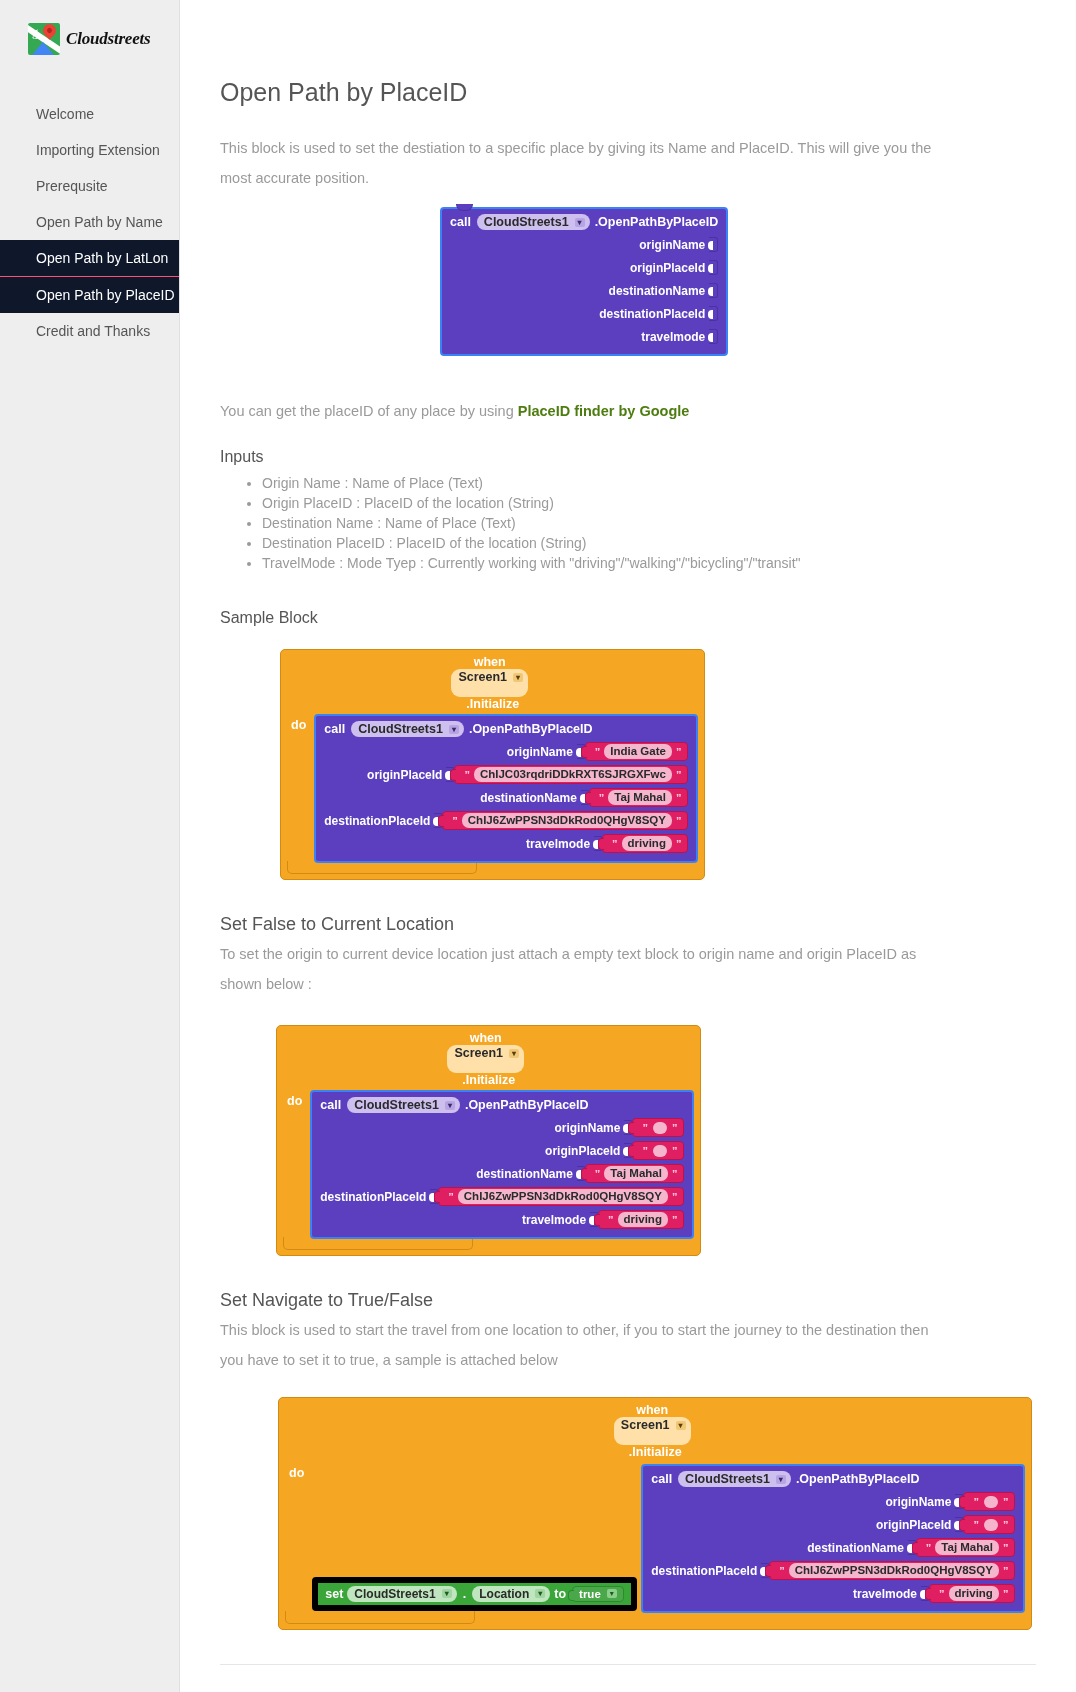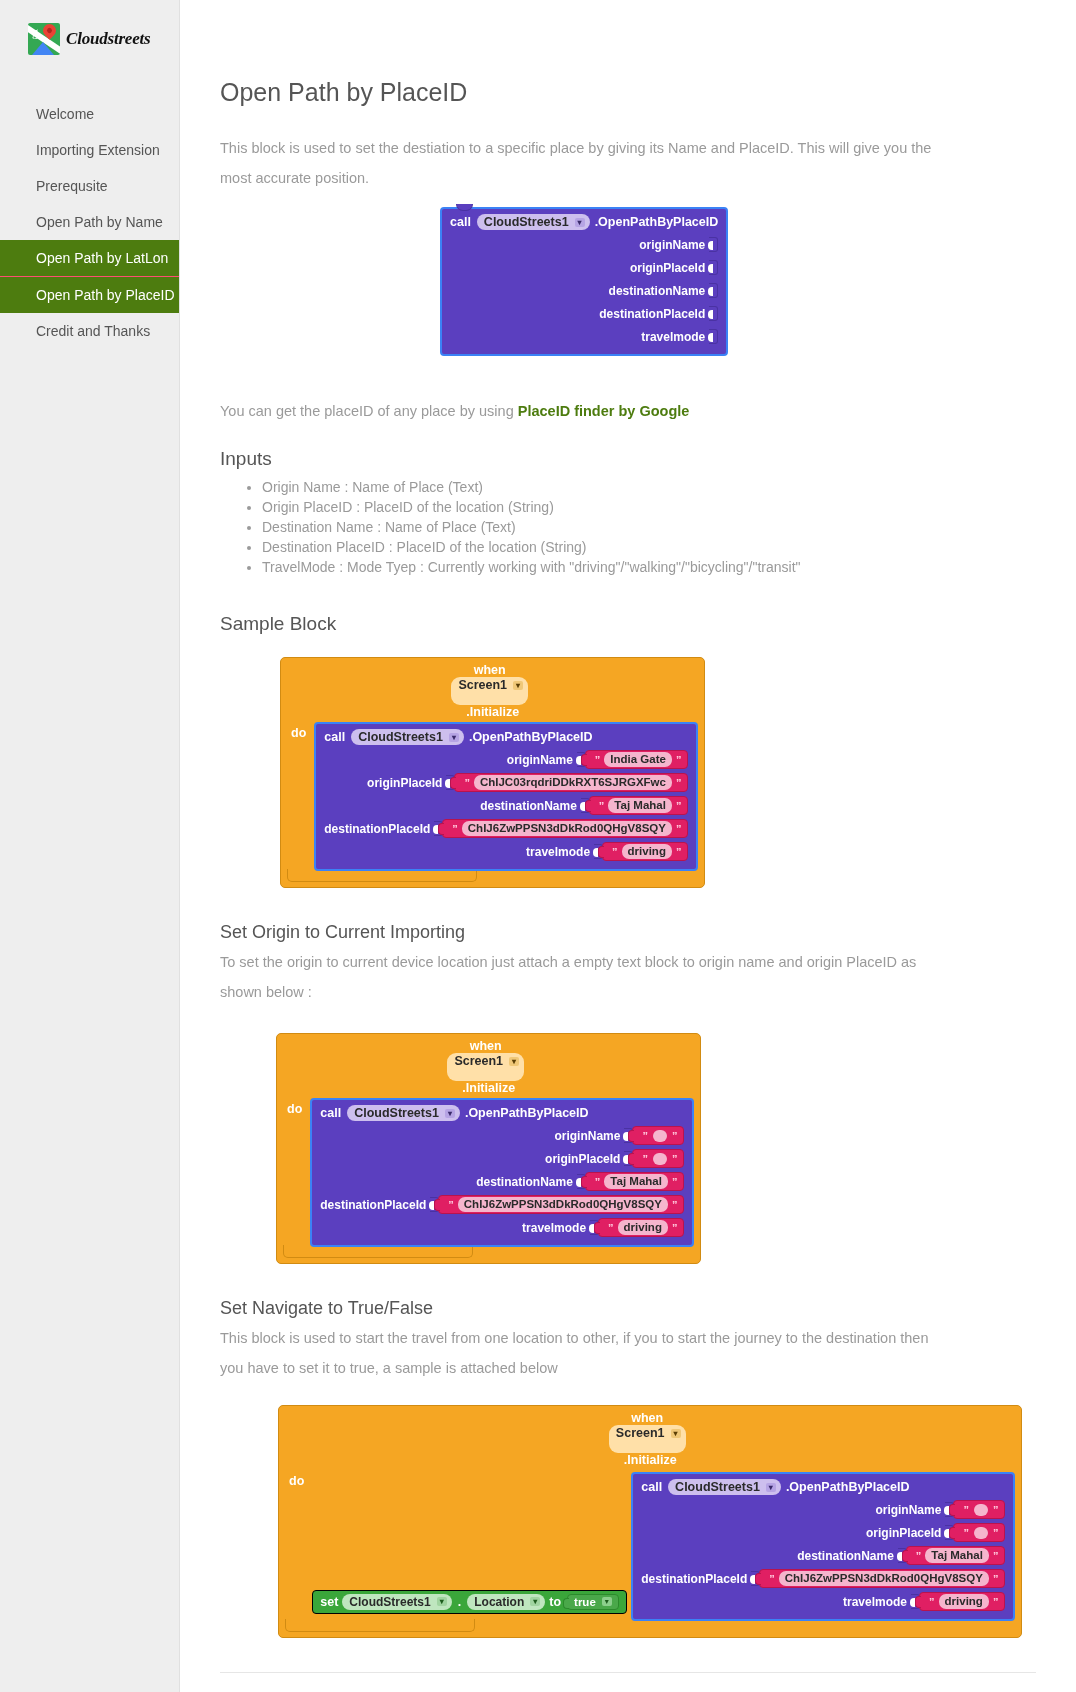--- a/index.html
+++ b/index.html
@@ -69,40 +69,40 @@
     letter-spacing:-0.2px;
   }
   .nav { margin-top:34px; }
   .nav-item {
     padding:9px 0 9px 36px;
     font-size:14px;
     line-height:18px;
     color:#555;
     cursor:pointer;
   }
-  .nav-item.active { background:#4d7c0f; color:#ffffff; }
+  .nav-item.active { background:#0f172a; color:#ffffff; }
   .nav-item.active + .nav-item.active { border-top:1px solid #ff4f73; }
 
   
   .main {
     position:absolute; left:180px; top:0;
     width:896px; height:1692px;
     background:#ffffff;
     padding:0 40px 0 40px;
   }
   h1.page-title {
     font-size:25px; font-weight:400; color:#555;
     margin:78px 0 26px 0;
   }
   p.para {
     font-size:14.5px; line-height:30px; color:#9a9a9a;
     margin:0 0 8px 0; max-width:715px;
   }
   h2.sec {
-    font-size:19px; font-weight:400; color:#555;
+    font-size:16px; font-weight:400; color:#555;
     margin:22px 0 8px 0;
   }
   h2.sec.sub { font-size:18px; margin-top:34px; margin-bottom:4px;}
   a.link { color:#4d7c0f; font-weight:bold; text-decoration:none; }
   ul.inputs { margin:6px 0 0 0; padding-left:42px; }
   ul.inputs li {
     font-size:14px; color:#9a9a9a; line-height:19px; margin-bottom:1px;
   }
 
   
@@ -213,21 +213,21 @@
   .do-body { position:relative; }
   .when-foot {
     height:13px; margin-left:0; margin-top:-2px;
     background:#f5a623; border:1px solid #d18b12; border-top:none;
     border-radius:0 0 5px 5px;
   }
 
   
   .ai-green {
     display:inline-flex; align-items:center;
-    background:#3aa63a; border:1px solid #000000;
+    background:#3aa63a; border:6px solid #000000;
     border-radius:4px; padding:3px 7px; white-space:nowrap;
   }
   .g-dd {
     display:inline-flex; align-items:center;
     background:#bfe6bf; border-radius:9px;
     padding:1px 5px 1px 7px; margin:0 4px;
     font-size:12px; color:#2a2a2a; font-weight:bold;
   }
   .g-dd .caret {
     display:inline-block; margin-left:6px;
@@ -407,21 +407,21 @@
                 </span>
               </div>
             </div>
           </div>
         </div>
       </div>
       <div class="when-foot" style="width:190px;"></div>
     </div>
   </div>
 
-  <h2 class="sec sub">Set Origin to Current Importing</h2>
+  <h2 class="sec sub">Set False to Current Location</h2>
   <p class="para">To set the origin to current device location just attach a empty text block to origin name and origin PlaceID as shown below :</p>
 
   <div class="blockwrap" style="margin:26px 0 0 56px;">
     <div class="ai-when">
       <div class="when-hdr">
         <span class="when-kw">when</span>
         <span class="when-dd">
           <span>Screen1</span>
           <span class="caret">▾</span>
         </span>

